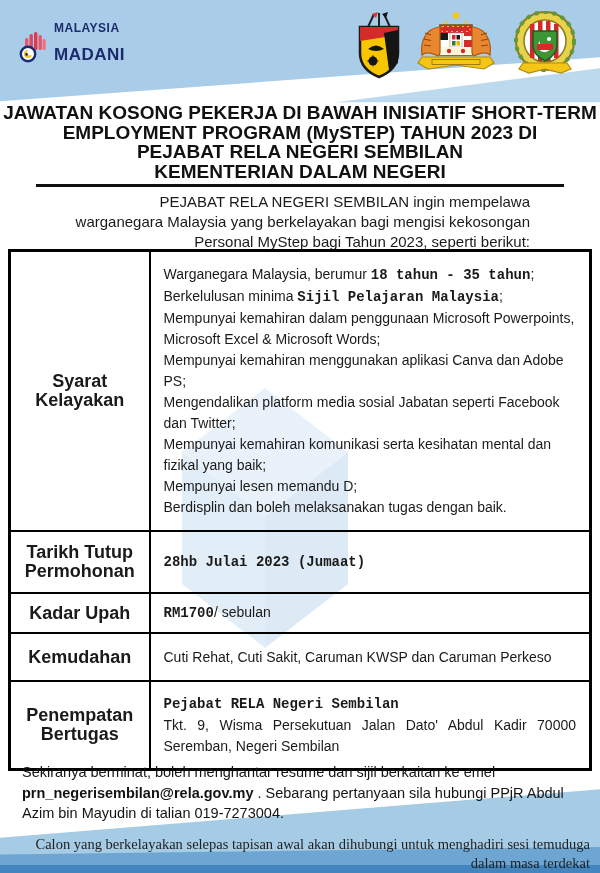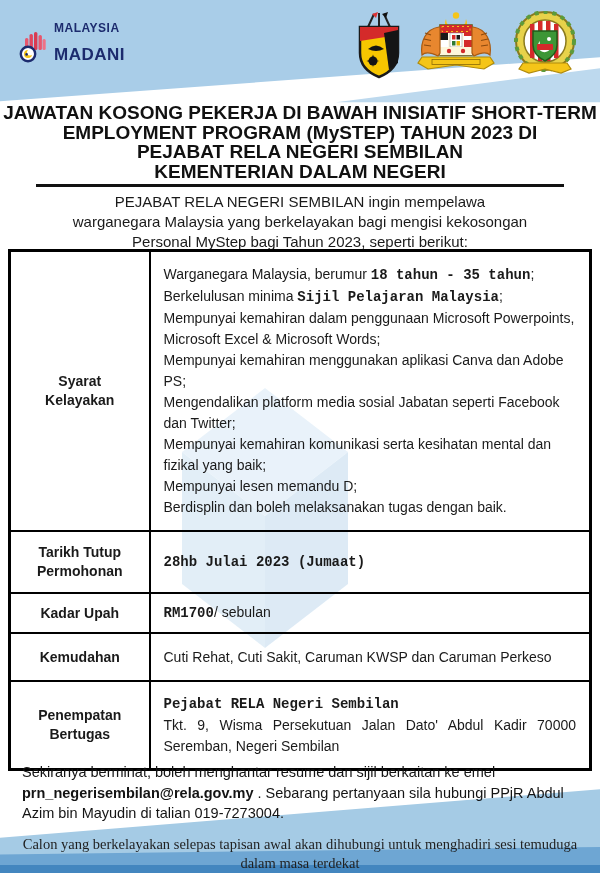--- a/index.html
+++ b/index.html
@@ -32,47 +32,47 @@
   .crest.c2 { left: 412px; }
   .crest.c3 { left: 509px; }
 
   
   .watermark { position: absolute; left: 170px; top: 380px; opacity: 0.55; }
 
   
   .title { position: absolute; top: 103px; left: 0; width: 600px; text-align: center;
            font-weight: bold; font-size: 19px; line-height: 19.5px; color: #111; }
   .rule { position: absolute; top: 184px; left: 36px; width: 528px; height: 3px; background: #111; }
-  .intro { position: absolute; top: 192px; left: 70px; width: 460px; text-align: center;
+  .intro { position: absolute; top: 192px; left: 70px; width: 460px; text-align: right;
            font-size: 15px; line-height: 20px; color: #1a1a1a; }
 
   
   table.jobtable { position: absolute; top: 249px; left: 8px; width: 584px;
                    border-collapse: collapse; border: 3px solid #000; background: transparent; }
   table.jobtable td { border: 2px solid #000; vertical-align: middle; }
-  td.lbl { width: 140px; text-align: center; font-weight: bold; font-size: 14px; line-height: 19px; }
+  td.lbl { width: 140px; text-align: center; font-weight: bold; font-size: 18px; line-height: 19px; }
   td.val { font-size: 14px; line-height: 21px; padding: 8px 13px; }
   td.val-top { vertical-align: middle; padding-top: 12px; padding-bottom: 12px; }
   .req { text-align: left; }
   .val b { font-weight: bold; font-family: Liberation Mono, monospace; }
   .place-addr { text-align: justify; }
 
   
   .contact { position: absolute; top: 762px; left: 22px; width: 556px; text-align: left;
              font-size: 14.5px; line-height: 20.5px; color: #141414; z-index: 3; }
   .contact b { font-weight: bold; }
 
   
   .band { position: absolute; left: 0; top: 780px; width: 600px; height: 93px; z-index: 1; }
   .band-light { position: absolute; inset: 0; background: #a5cbe5;
                 clip-path: polygon(0 62%, 100% 10%, 100% 100%, 0 100%); }
   .band-mid { position: absolute; inset: 0; background: #6ea6d3;
               clip-path: polygon(0 80%, 100% 72%, 100% 100%, 0 100%); }
   .band-dark { position: absolute; left: 0; bottom: 0; width: 100%; height: 8px; background: #4386bf; }
-  .band-text { position: absolute; left: 10px; top: 55px; width: 580px; text-align: center;
+  .band-text { position: absolute; left: 10px; top: 55px; width: 580px; text-align: right;
                font-family: "Liberation Serif", serif; font-size: 14.5px; line-height: 19px; color: #1f1f1f; }
 </style>
 </head>
 <body>
 
 <div class="page">
 
   <div class="header">
     <div class="hdr-main"></div>
     <div class="hdr-sliver"></div>

